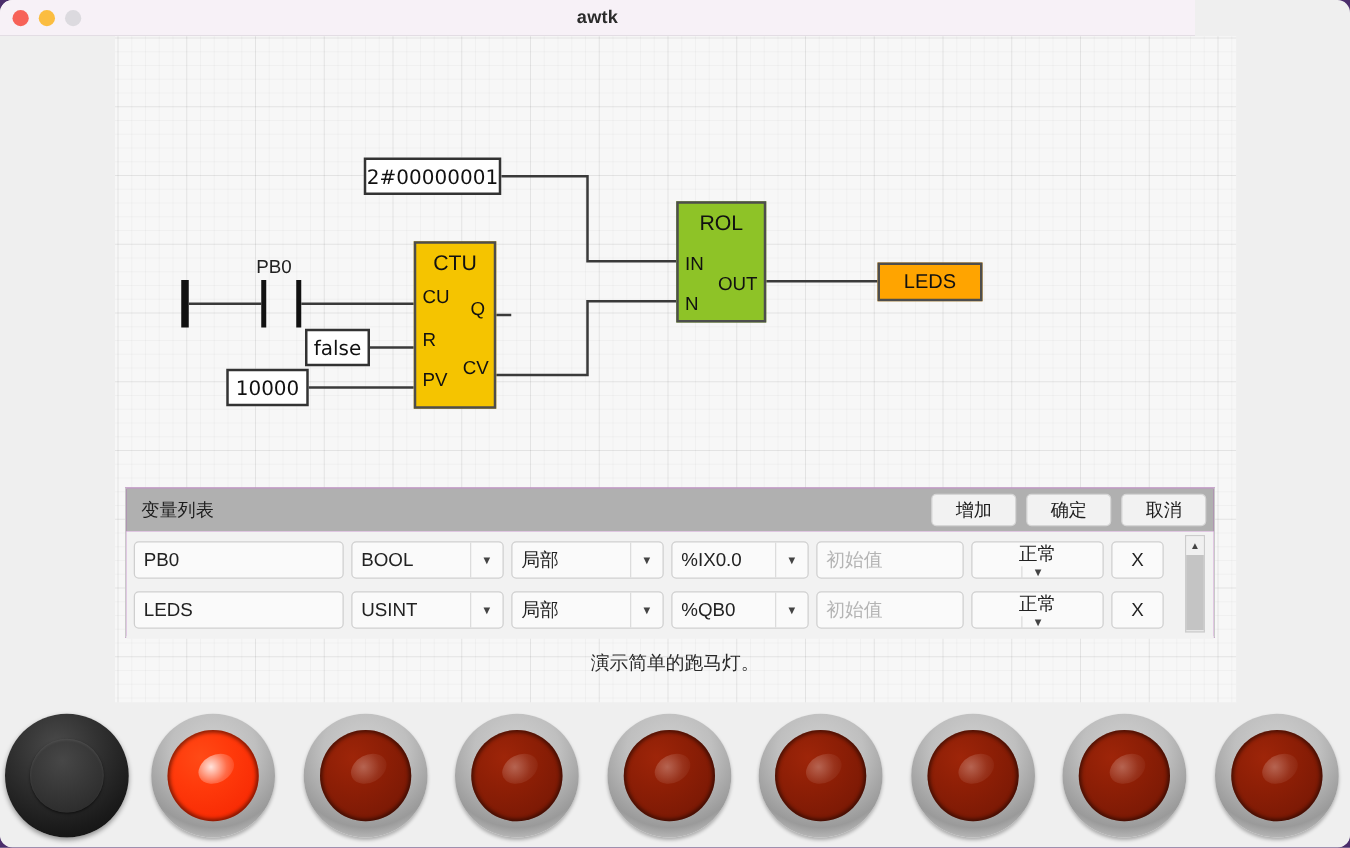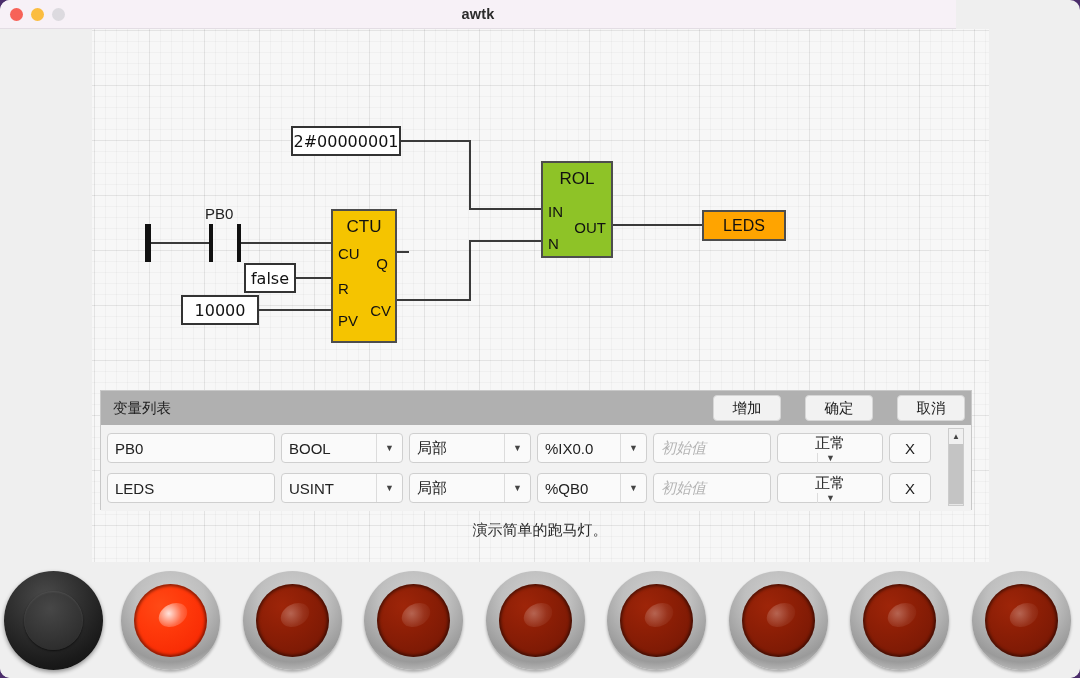--- a/index.html
+++ b/index.html
@@ -99,21 +99,21 @@
   #varlist-header {
     position: relative;
     height: 34px; background: #b0b0b0;
     display: flex; align-items: center;
   }
   #varlist-title {
     margin-left: 12px; font-size: 14.5px; color: #1d1d1d;
   }
   #varlist-actions {
     position: absolute; right: 6px; top: 4px;
-    display: flex; gap: 24px;
+    display: flex; gap: 8px;
   }
   .hdr-btn {
     width: 68px; height: 26px;
     background: #f2f2f2; border: 1px solid #d6d6d6; border-radius: 4px;
     font-size: 14.5px; color: #1d1d1d;
     display: flex; align-items: center; justify-content: center;
     cursor: pointer;
   }
   #varlist-body {
     position: relative;
@@ -122,21 +122,21 @@
     overflow: hidden;
   }
   .var-row { display: flex; align-items: center; gap: 6px; height: 34px; margin-bottom: 6px; }
   .vfield {
     height: 30px; background: #fafafa;
     border: 1px solid #cfcfcf; border-radius: 4px;
     display: flex; align-items: center;
     font-size: 15px; color: #222;
     padding: 0 7px;
   }
-  .vfield.placeholder { color: #b4b4b4; font-style: italic; }
+  .vfield.placeholder { color: #b4b4b4; }
   .vcombo {
     height: 30px; background: #fafafa;
     border: 1px solid #cfcfcf; border-radius: 4px;
     display: flex; align-items: center;
     font-size: 15px; color: #222;
     position: relative;
   }
   .vcombo > .cval { padding: 0 7px; flex: 1; }
   .vcombo > .carrow {
     width: 26px; height: 100%;
@@ -257,25 +257,25 @@
 
     <path class="wire" d="M401,141 L470,141 L470,209 L541,209"></path>
 
     <path class="wire" d="M397,300 L470,300 L470,241 L541,241"></path>
 
     <path class="wire" d="M613,225 L702,225"></path>
   </svg>
 
   <div class="node-box" style="left:291px; top:126px; width:110px; height:30px;">2#00000001</div>
   <div class="node-box" style="left:244px; top:263px; width:52px; height:30px;">false</div>
-  <div class="node-box" style="left:181px; top:295px; width:78px; height:30px;">10000</div>
+  <div class="node-box" style="left:181px; top:295px; width:66px; height:30px;">10000</div>
 
   <div class="lbl-contact" style="left:205px; top:205px;">PB0</div>
 
-  <div class="fb ctu" style="left:331px; top:193px; width:66px; height:134px;margin-top:16px;">
+  <div class="fb ctu" style="left:331px; top:193px; width:66px; height:134px;">
     <div class="fb-title">CTU</div>
     <div class="pin" style="left:5px; top:34px;">CU</div>
     <div class="pin" style="left:5px; top:69px;">R</div>
     <div class="pin" style="left:5px; top:101px;text-align:right;">PV</div>
     <div class="pin" style="right:7px; top:44px;">Q</div>
     <div class="pin" style="right:4px; top:91px;">CV</div>
   </div>
 
   <div class="fb rol" style="left:541px; top:161px; width:72px; height:97px;">
     <div class="fb-title">ROL</div>

